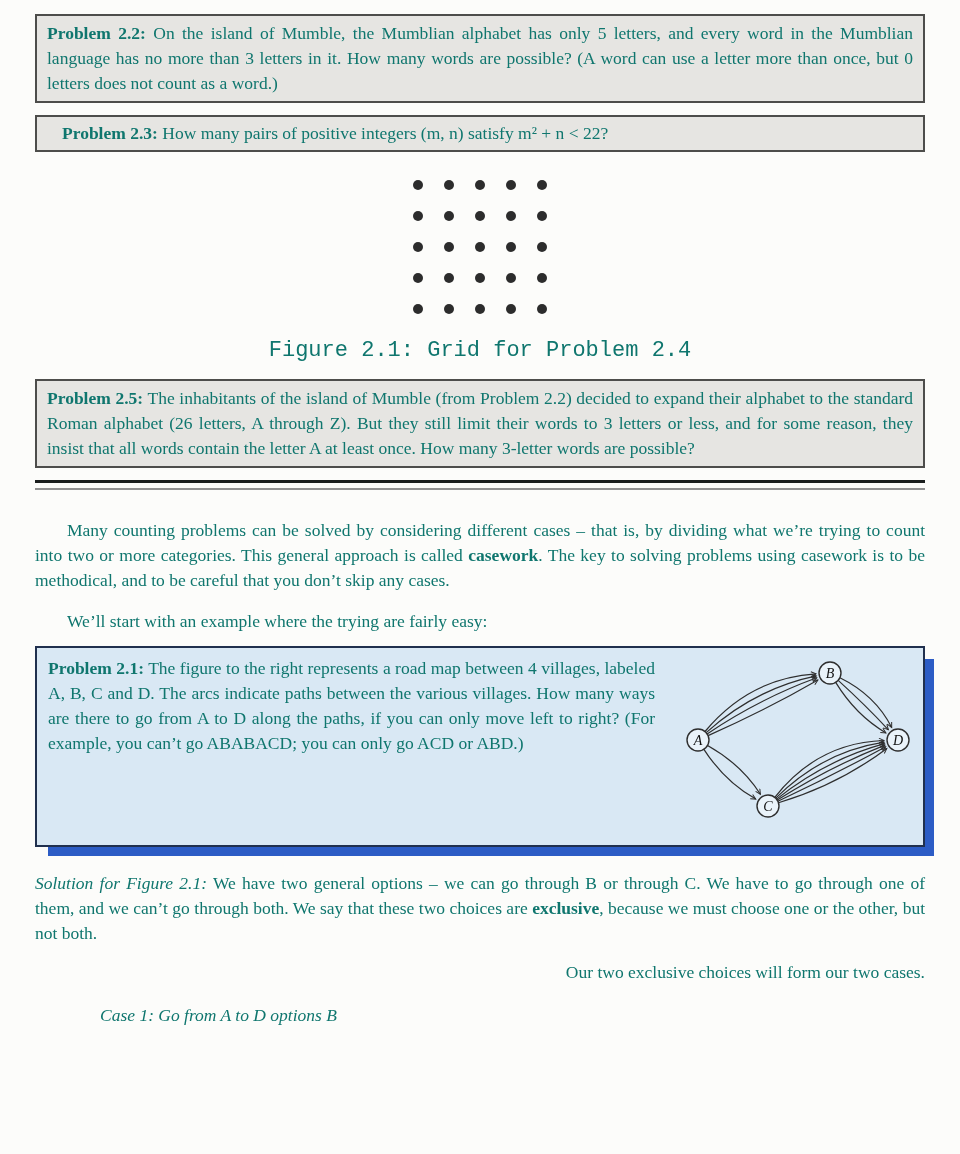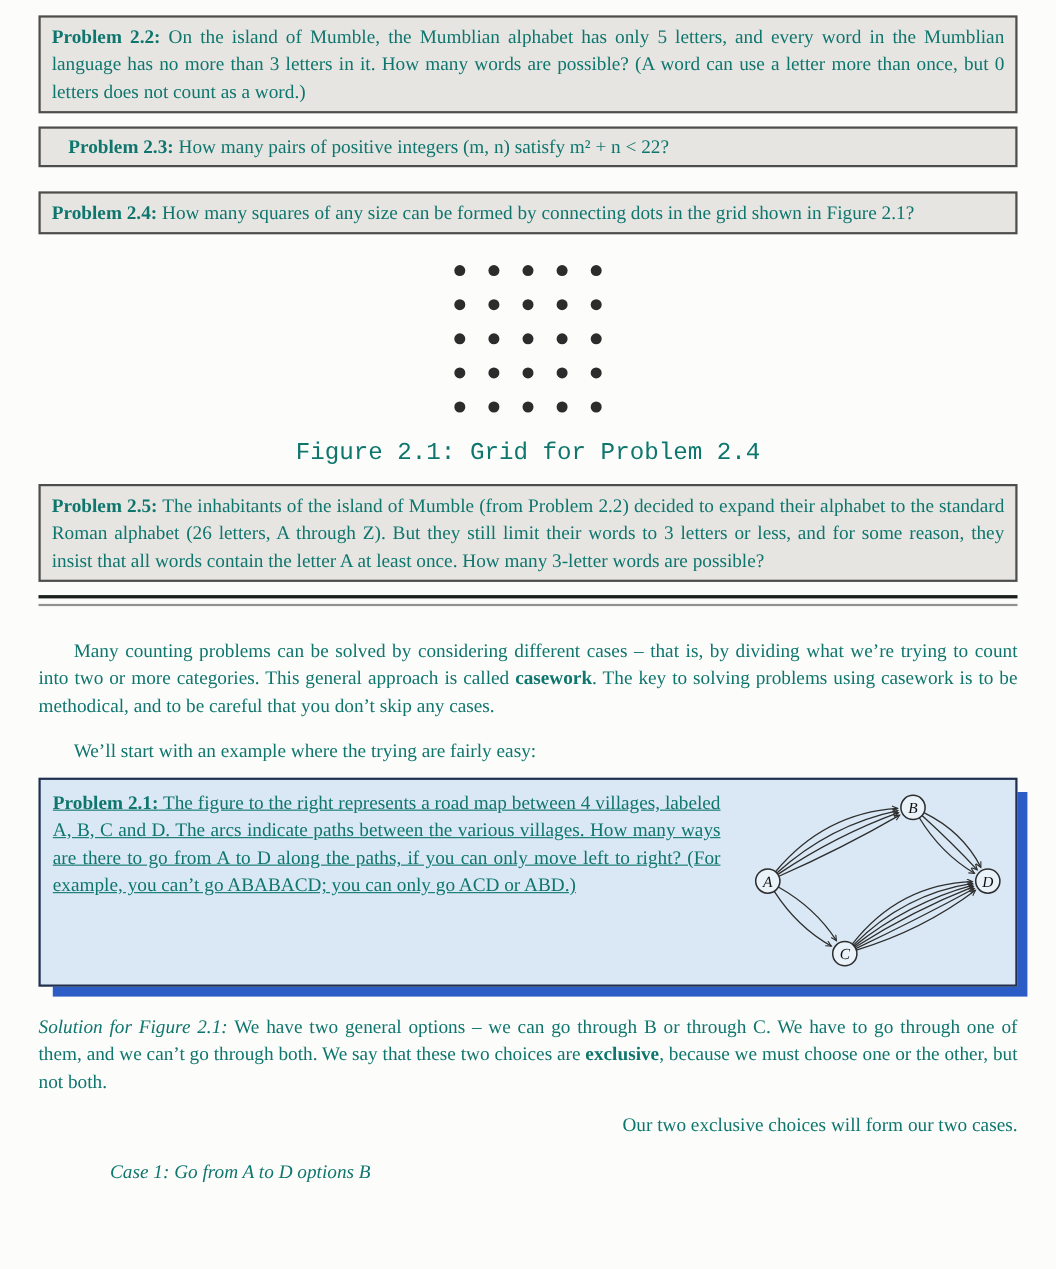--- a/index.html
+++ b/index.html
@@ -31,26 +31,25 @@
   .rule-wrap{margin-top:12px;}
   .rule-a{height:0;border-top:3px solid #1a1e1d;}
   .rule-b{height:0;border-top:2px solid #919191;margin-top:5px;}
   .para{margin:0;margin-top:28px;text-indent:32px;}
   .para2{margin:0;margin-top:16px;text-indent:32px;}
   .blue-box{
     margin-top:12px;
     background:#d9e8f4;
     border:2px solid #20304e;
     box-shadow:11px 11px 0 -2px #2c5cc5;
-    padding:8px 4px 12px 11px;
+    padding:8px 4px 23px 11px;
     display:flex;
     align-items:flex-start;
     min-height:158px;
     box-sizing:border-box;
-    text-decoration:underline;
   }
   .blue-text{width:607px;text-align:justify;}
   .blue-fig{flex:1;display:flex;justify-content:center;align-items:center;padding-top:2px;}
   .roadmap{width:250px;height:164px;}
   .edge{fill:none;stroke:#2e2e2e;stroke-width:1.2;}
   .node-circle{fill:#eaf3fa;stroke:#2e2e2e;stroke-width:1.4;}
   .node-label{font-family:"Liberation Serif","DejaVu Serif",serif;font-style:italic;font-size:14px;fill:#111;text-anchor:middle;}
   .sol-para{margin:0;margin-top:24px;text-align:justify;}
   .lead-italic{font-style:italic;}
   .cases-line{margin:0;margin-top:14px;text-indent:32px;text-align:right;}
@@ -65,24 +64,20 @@
   <section class="problem-box mb12">
     <span class="plabel">Problem 2.2:</span>
     <span>On the island of Mumble, the Mumblian alphabet has only 5 letters, and every word in the Mumblian language has no more than 3 letters in it. How many words are possible? (A word can use a letter more than once, but 0 letters does not count as a word.)</span>
   </section>
 
   <section class="problem-box box-oneline">
     <span class="plabel">Problem 2.3:</span>
     <span>How many pairs of positive integers (m, n) satisfy m² + n &lt; 22?</span>
   </section>
 
-  <section class="problem-box mt22">
-    <span class="plabel">Problem 2.4:</span>
-    <span>How many squares of any size can be formed by connecting dots in the grid shown in Figure 2.1?</span>
-  </section>
 
   <div class="figure-block">
     <div class="dot-grid" id="dot-grid">
         <div class="dot"></div>
         <div class="dot"></div>
         <div class="dot"></div>
         <div class="dot"></div>
         <div class="dot"></div>
         <div class="dot"></div>
         <div class="dot"></div>

